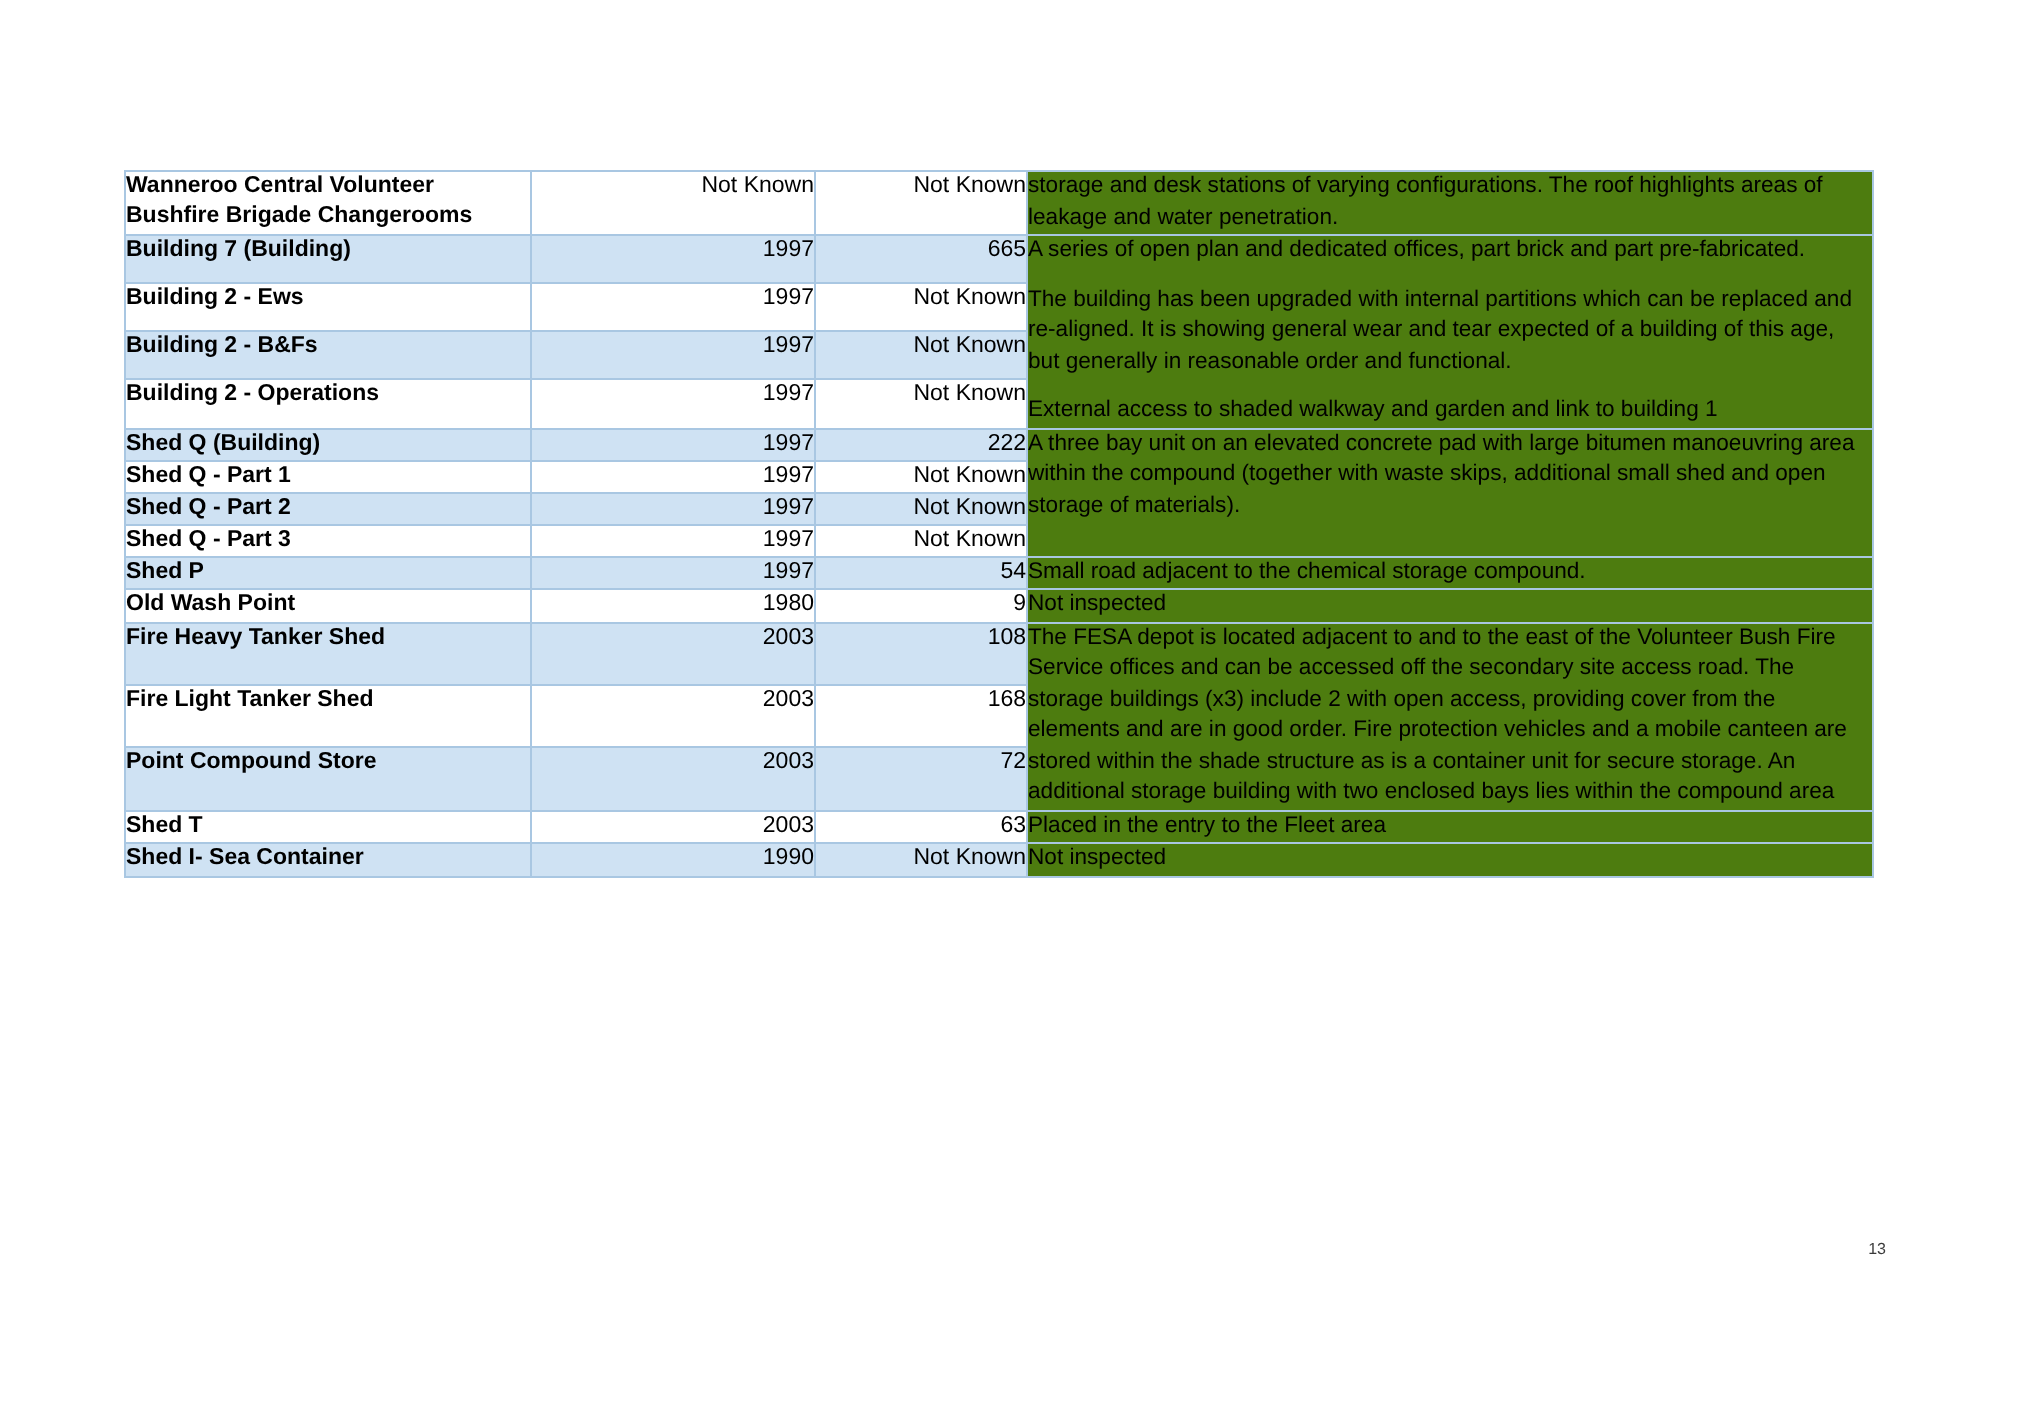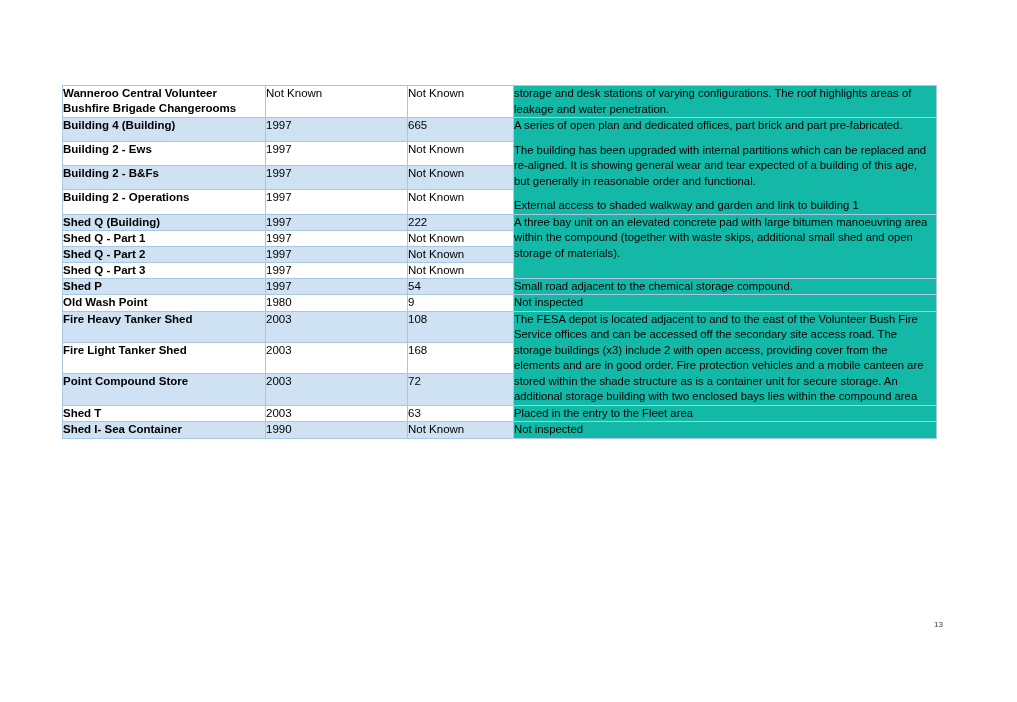--- a/index.html
+++ b/index.html
@@ -44,26 +44,26 @@
   td.name-cell {
     font-size: 11.5px;
     font-weight: bold;
     line-height: 15px;
     padding: 9px 8px 9px 10px;
     vertical-align: middle;
   }
   td.year-cell, td.area-cell {
     font-size: 11.5px;
     line-height: 15px;
-    text-align: left;
+    text-align: right;
     padding: 9px 6px;
     vertical-align: middle;
   }
   td.desc-cell {
-    background: #14b8a6;
+    background: #4d7c0f;
     font-size: 11.3px;
     line-height: 15.5px;
     padding: 7px 10px 7px 8px;
     vertical-align: top;
   }
   td.desc-cell p {
     margin: 0 0 9px 0;
   }
   td.desc-cell p:last-child {
     margin-bottom: 0;
@@ -103,21 +103,21 @@
       <tbody id="asset-table-body">
           <tr class="plain">
             <td class="name-cell">Wanneroo Central Volunteer Bushfire Brigade Changerooms</td>
             <td class="year-cell">Not Known</td>
             <td class="area-cell">Not Known</td>
             <td class="desc-cell" rowspan="1">
               <p>storage and desk stations of varying configurations. The roof highlights areas of leakage and water penetration.</p>
             </td>
           </tr>
           <tr class="shaded">
-            <td class="name-cell">Building 4 (Building)</td>
+            <td class="name-cell">Building 7 (Building)</td>
             <td class="year-cell">1997</td>
             <td class="area-cell">665</td>
             <td class="desc-cell" rowspan="4">
               <p>A series of open plan and dedicated offices, part brick and part pre-fabricated.</p>
               <p>The building has been upgraded with internal partitions which can be replaced and re-aligned. It is showing general wear and tear expected of a building of this age, but generally in reasonable order and functional.</p>
               <p>External access to shaded walkway and garden and link to building 1</p>
             </td>
           </tr>
           <tr class="plain">
             <td class="name-cell">Building 2 - Ews</td>

